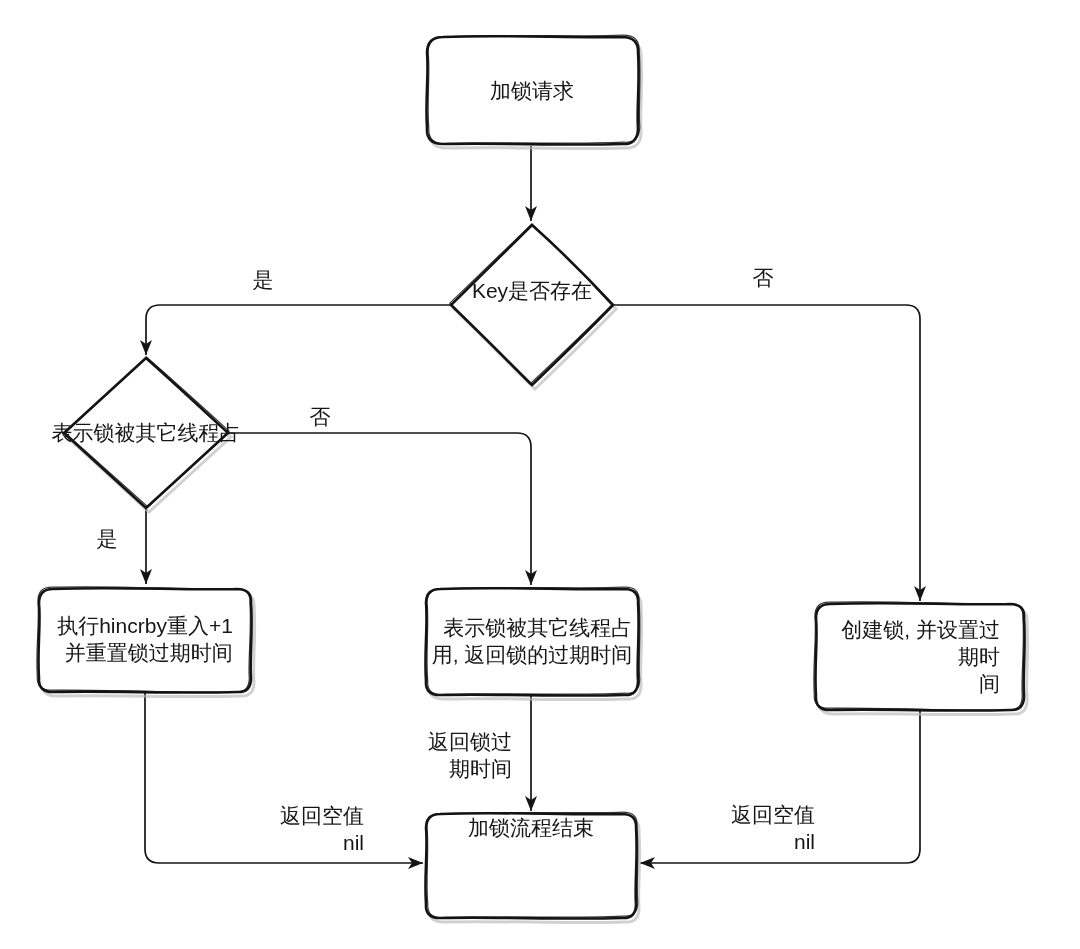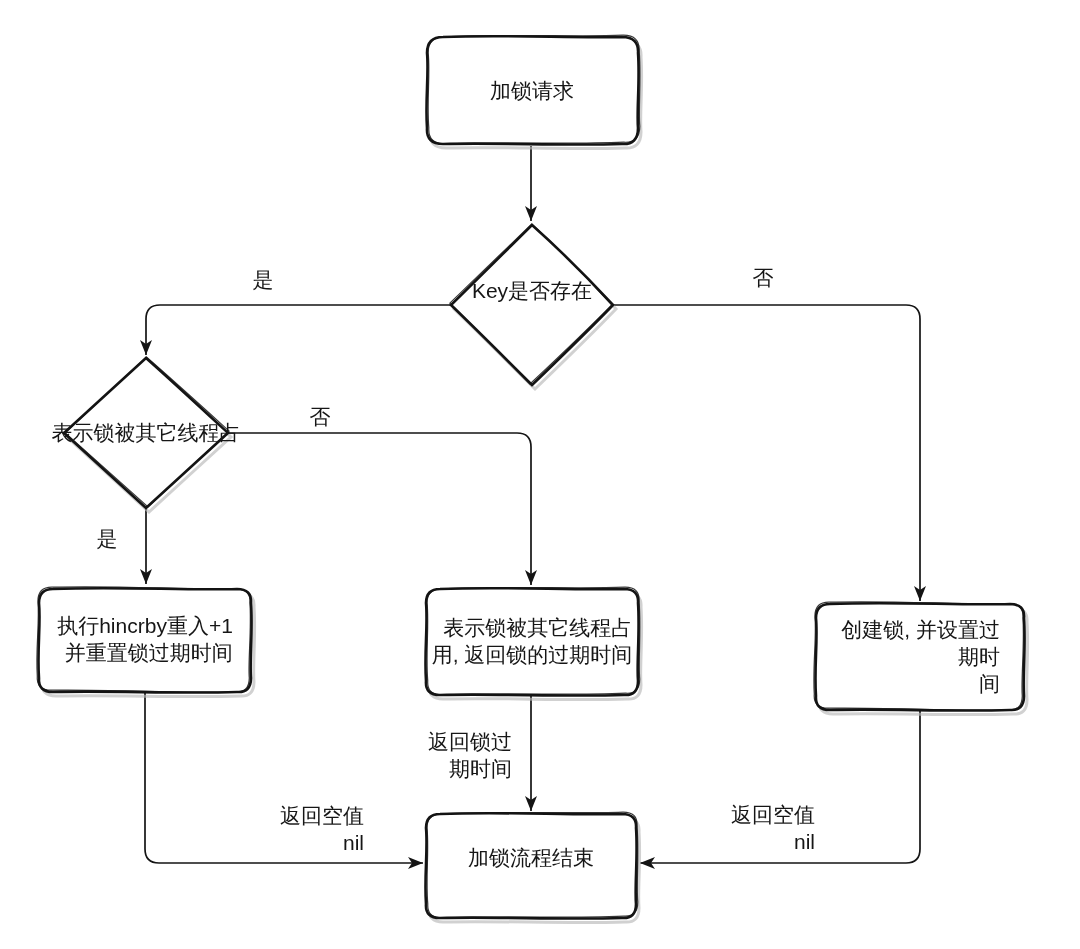--- a/index.html
+++ b/index.html
@@ -91,21 +91,21 @@
 
   <div class="lbl" style="left:532px;top:91px">加锁请求</div>
   <div class="lbl" style="left:532px;top:291px">Key是否存在</div>
   <div class="lbl" style="left:146px;top:433px">表示锁被其它线程占</div>
   <div class="lbl" style="left:145px;top:640px">执行hincrby重入+1
 并重置锁过期时间</div>
   <div class="lbl" style="left:532px;top:642px">表示锁被其它线程占
 用, 返回锁的过期时间</div>
   <div class="lbl" style="left:920px;top:657px">创建锁, 并设置过期时
 间</div>
-  <div class="lbl" style="left:531px;top:858px">加锁流程结束</div>
+  <div class="lbl" style="left:531px;top:828px">加锁流程结束</div>
 
   <div class="lbl" style="left:263px;top:280px">是</div>
   <div class="lbl" style="left:763px;top:278px">否</div>
   <div class="lbl" style="left:107px;top:539px">是</div>
   <div class="lbl" style="left:320px;top:417px">否</div>
   <div class="lbl" style="left:470px;top:756px">返回锁过
 期时间</div>
   <div class="lbl" style="left:322px;top:830px">返回空值
 nil</div>
   <div class="lbl" style="left:773px;top:829px">返回空值

